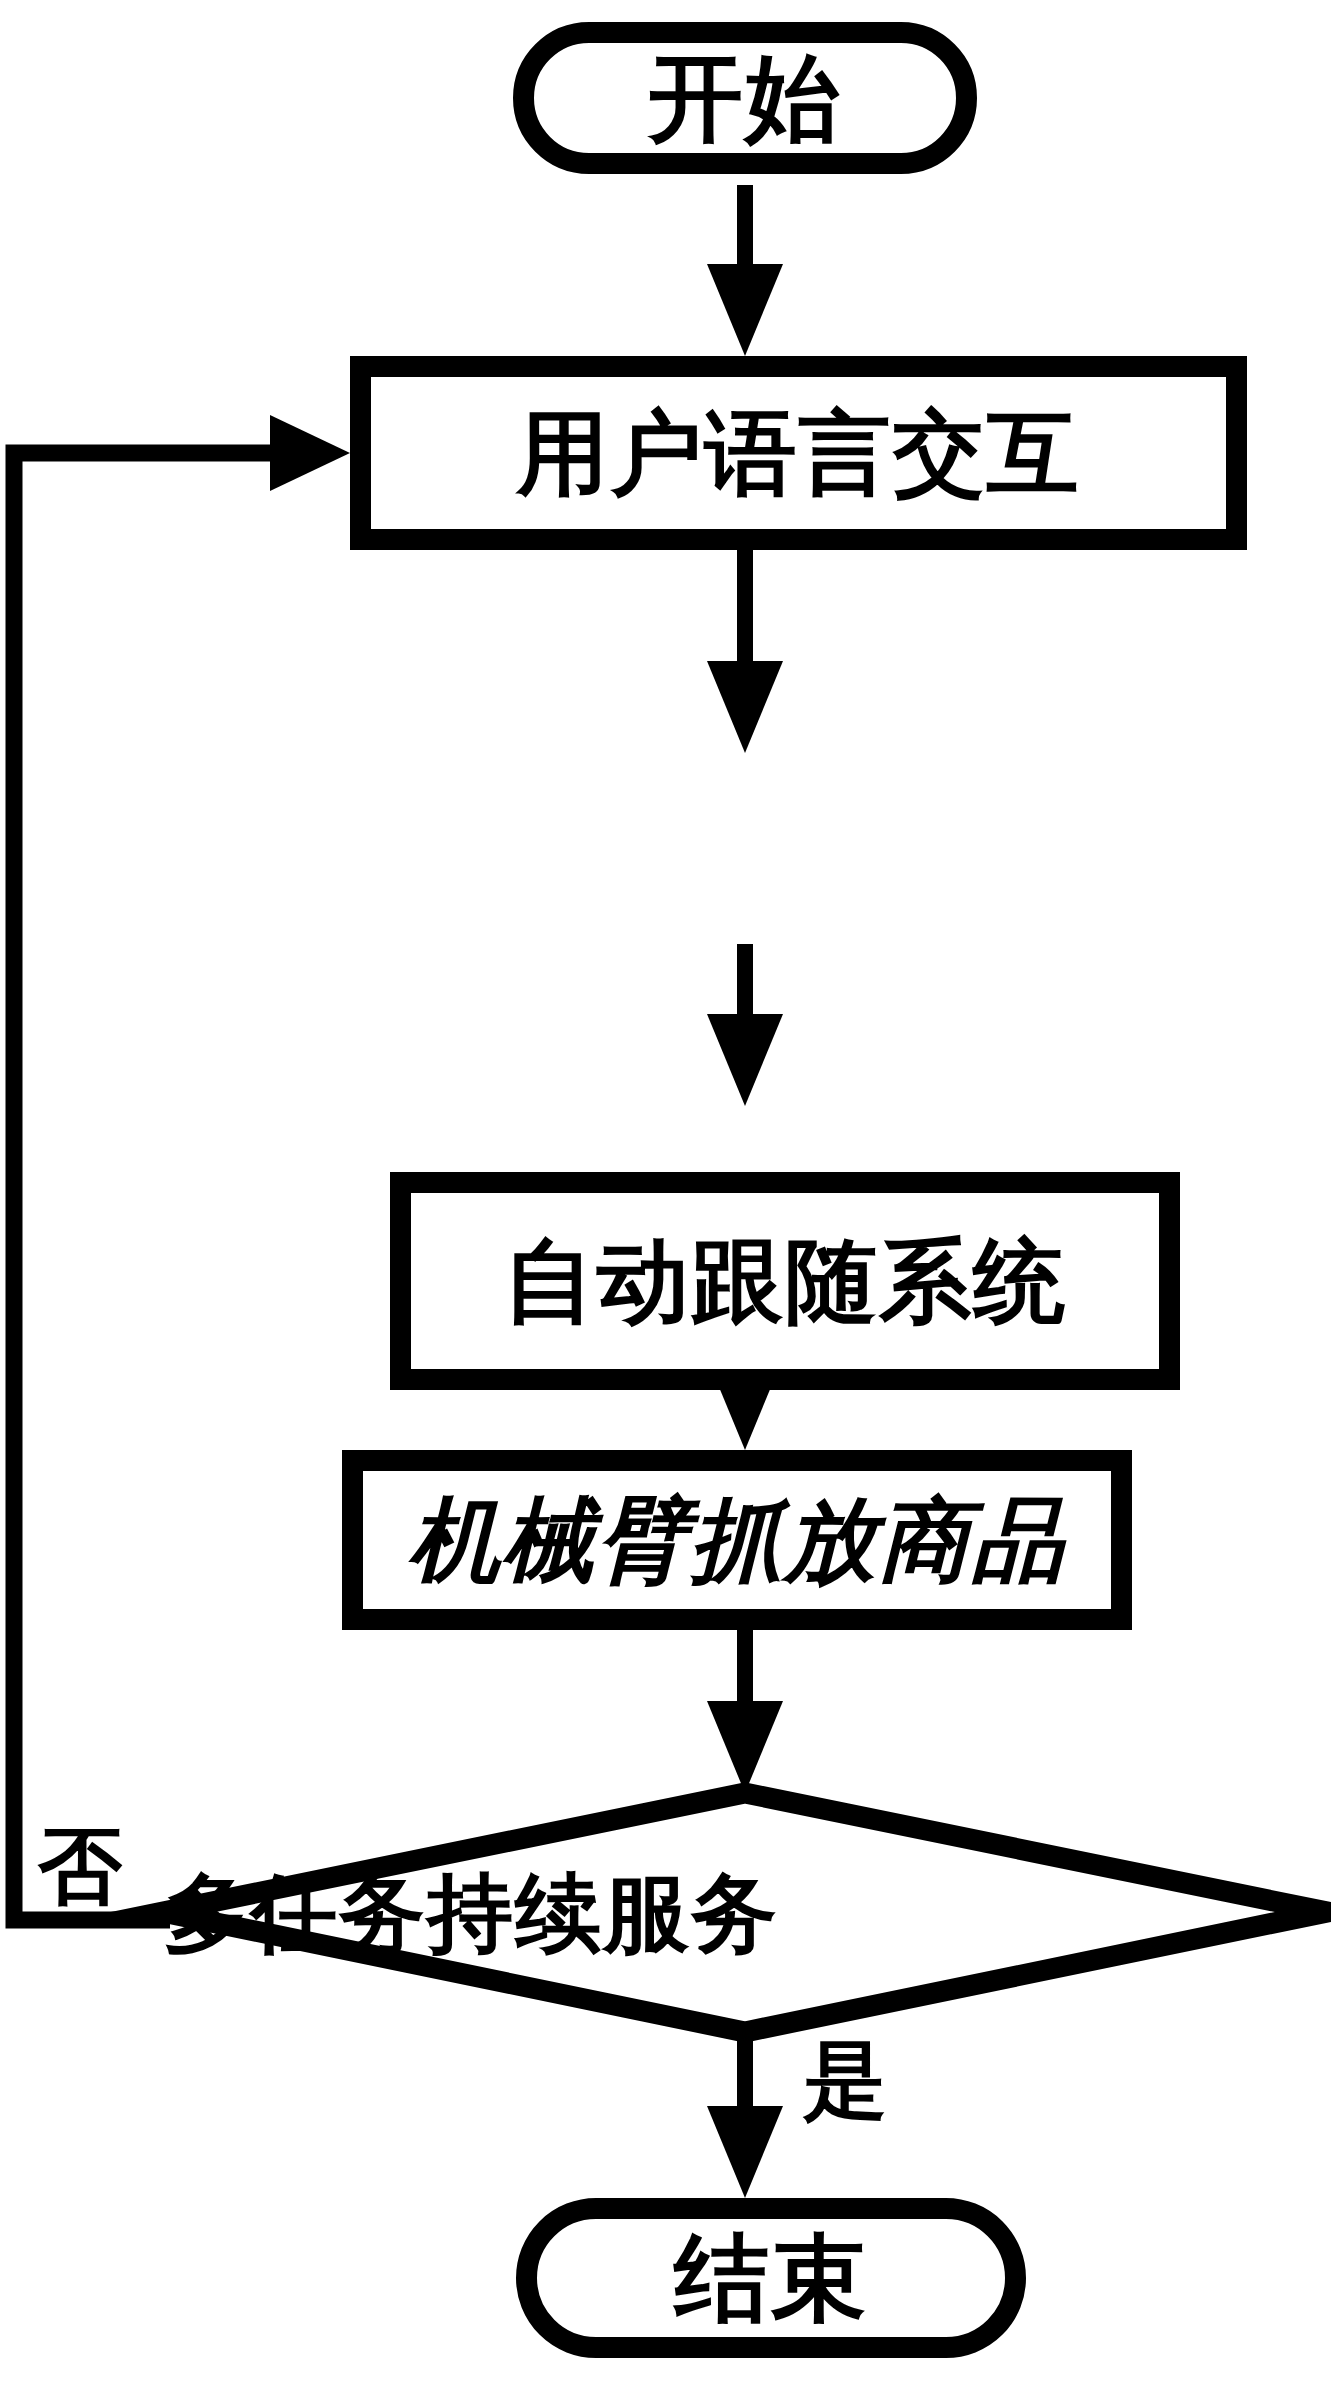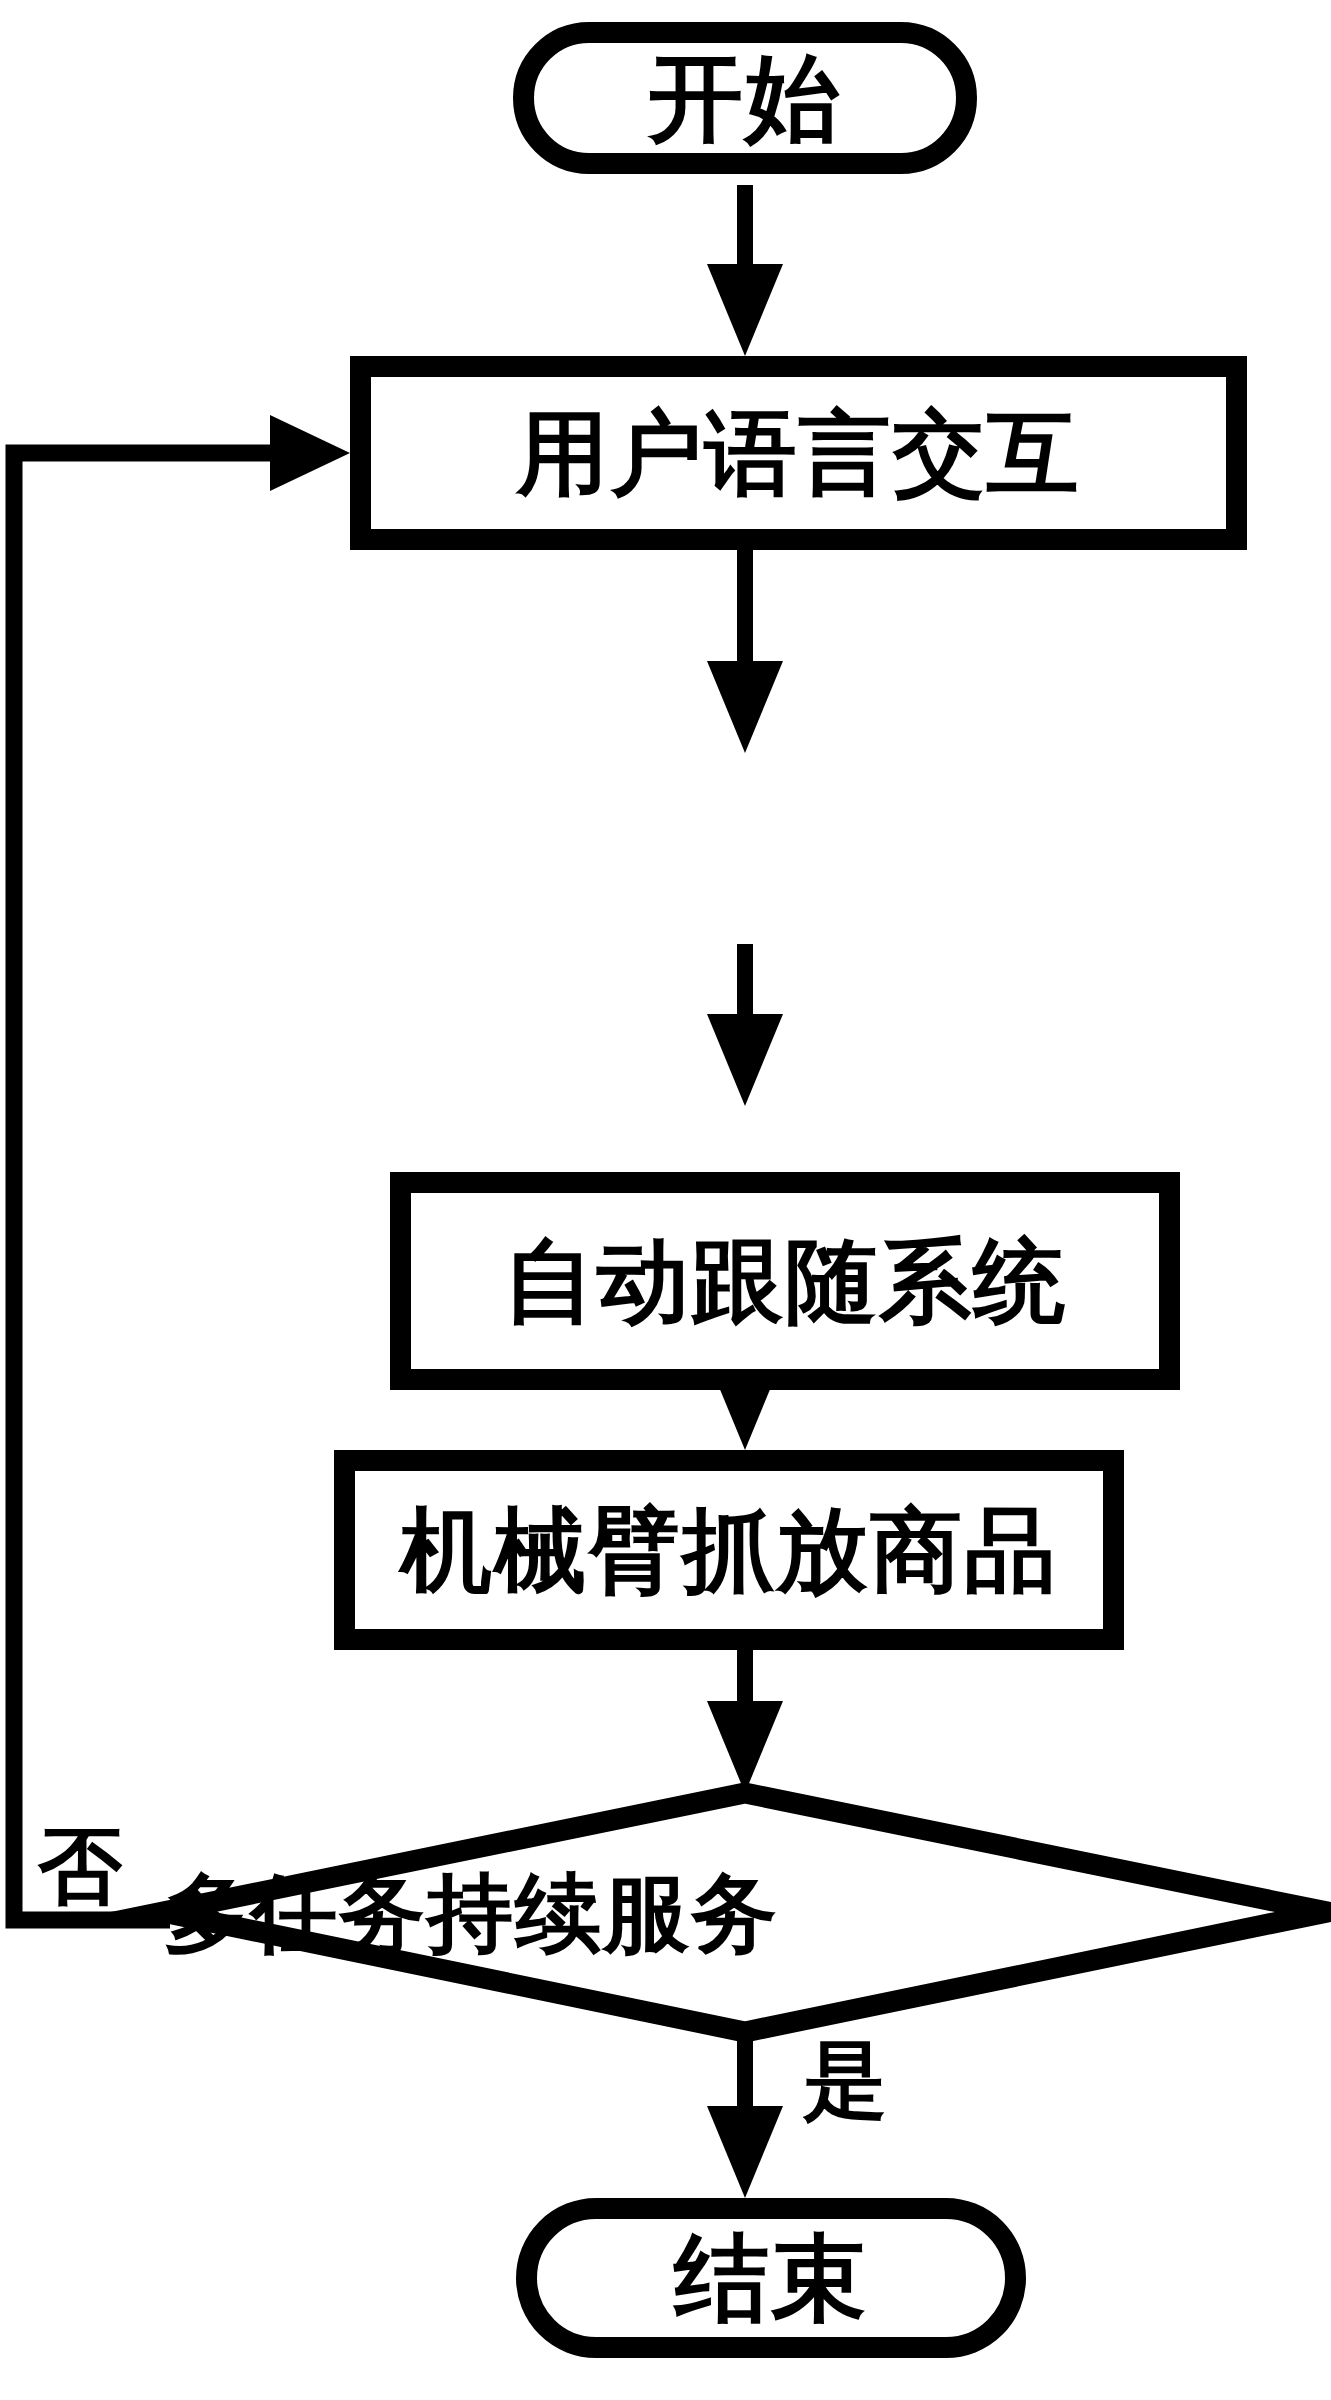--- a/index.html
+++ b/index.html
@@ -41,21 +41,21 @@
     border-radius: 98px;
     font-size: 95px;
   }
   .process {
     font-size: 92px;
   }
   .node-start { left: 513px; top: 8px;    width: 464px; height: 152px; margin-top: 14px; }
   .node-step1 { left: 350px; top: 356px;  width: 897px; height: 194px; }
   .node-step2 { left: 350px; top: 753px;  width: 790px; height: 194px; }
   .node-step3 { left: 350px; top: 1172px; width: 790px; height: 218px; margin-left: 40px; }
-  .node-step4 { left: 334px; top: 1450px; width: 790px; height: 200px; }
+  .node-step4 { left: 342px; top: 1450px; width: 790px; height: 180px; font-style: italic; }
   .node-end   { left: 516px; top: 2198px; width: 510px; height: 160px; }
   .diamond-label {
     position: absolute;
     left: 163px;
     top: 1793px;
     width: 1164px;
     height: 239px;
     display: flex;
     align-items: center;
     justify-content: flex-start;

